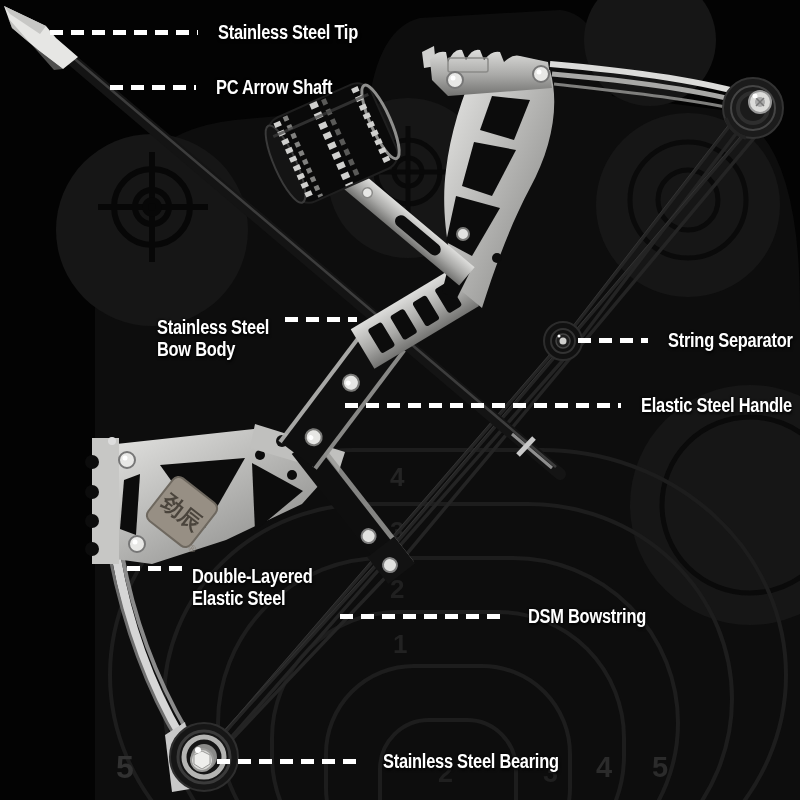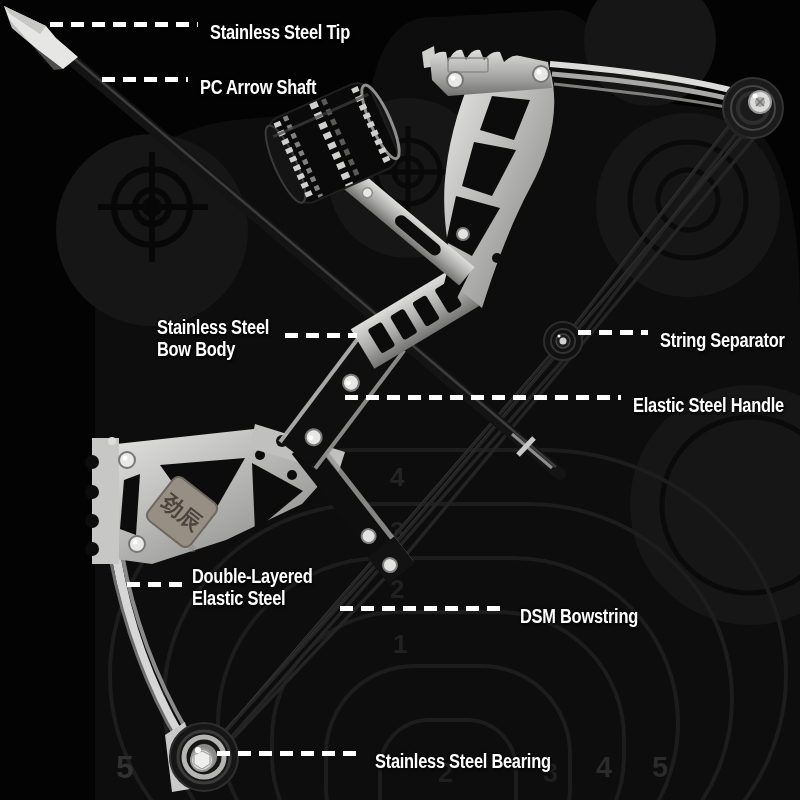--- a/index.html
+++ b/index.html
@@ -1,21 +1,21 @@
 <!DOCTYPE html>
 <html><head>
 <meta charset="utf-8">
 <style>
   html,body{margin:0;padding:0;background:#000;}
   .stage{position:relative;width:800px;height:800px;overflow:hidden;background:#030303;
          font-family:"Liberation Sans",sans-serif;}
   .stage svg{position:absolute;left:0;top:0;}
-  .callout{position:absolute;display:flex;gap:12px;z-index:6;}
+  .callout{position:absolute;display:flex;align-items:center;gap:20px;z-index:6;}
   .callout.col{flex-direction:column;align-items:flex-start;gap:1px;}
-  .row{display:flex;align-items:flex-end;gap:9px;}
+  .row{display:flex;align-items:flex-start;gap:9px;}
   .dash{height:5px;flex:none;
         background:repeating-linear-gradient(90deg,#fff 0 13px,transparent 13px 21px);}
   .ctext{font-weight:700;font-size:20px;line-height:21px;color:#fff;white-space:nowrap;
          transform:scaleX(.82);transform-origin:left center;letter-spacing:-.3px;
          text-shadow:1px 2px 3px rgba(0,0,0,.95), -1px -1px 2px rgba(0,0,0,.7);}
 </style>
 </head>
 <body>
 
 <div class="stage">
@@ -242,21 +242,21 @@
     <circle cx="563" cy="341" r="3.5" fill="#cfcfcd"></circle>
     <circle cx="559" cy="336" r="1.5" fill="#fff"></circle>
   </g>
 </svg>
 
   <div class="callout" style="left:50px;top:22px;">
     <div class="dash" style="width:148px;"></div>
     <span class="ctext">Stainless Steel Tip</span>
   </div>
 
-  <div class="callout" style="left:102px;top:77px;">
+  <div class="callout" style="left:110px;top:77px;">
     <div class="dash" style="width:86px;"></div>
     <span class="ctext">PC Arrow Shaft</span>
   </div>
 
 
   <div class="callout col" style="left:157px;top:317px;">
     <div class="row">
       <span class="ctext">Stainless Steel</span>
       <div class="dash" style="width:72px;margin-left:-18px;"></div>
     </div>

